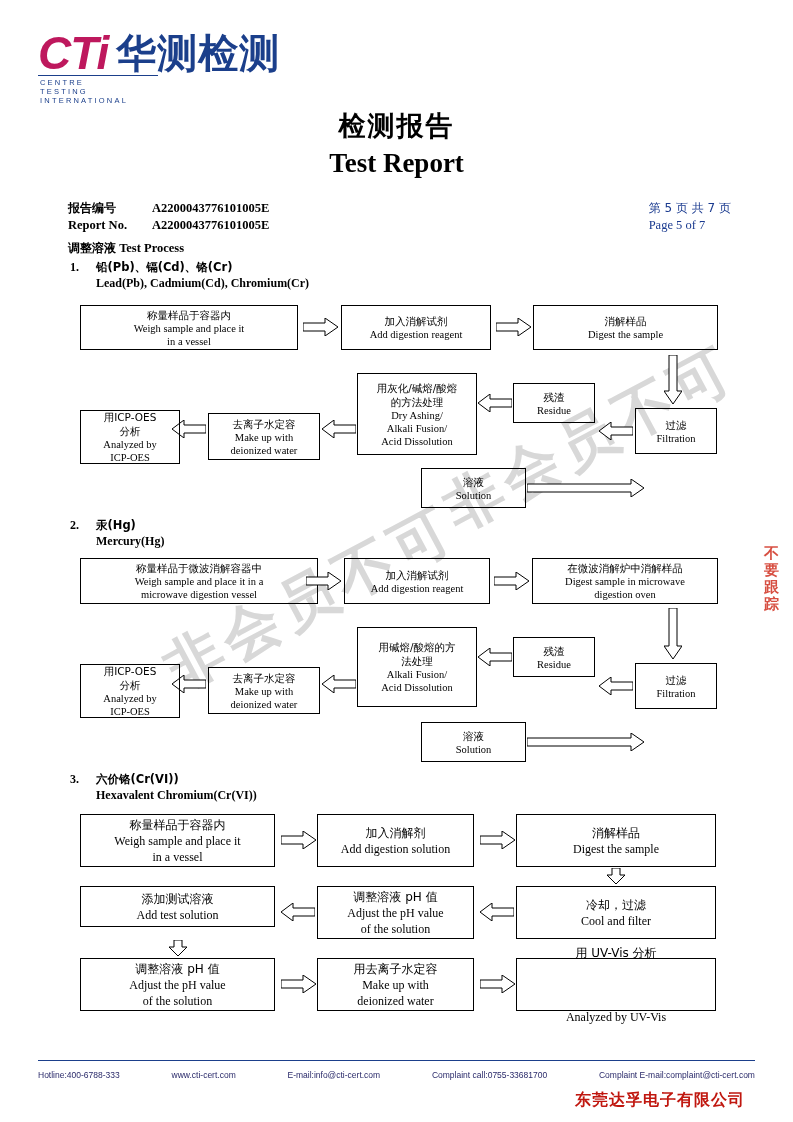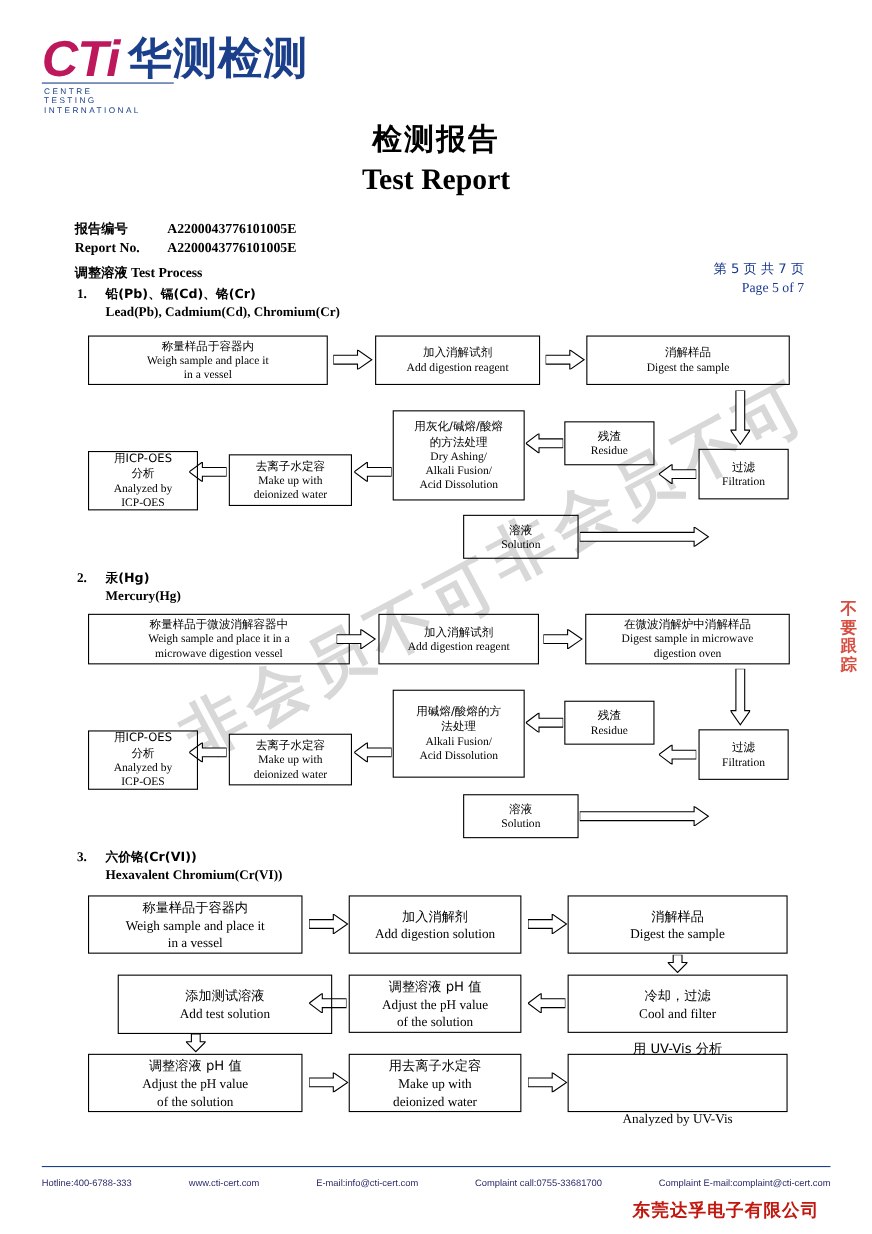--- a/index.html
+++ b/index.html
@@ -43,21 +43,21 @@
     position:absolute;left:0;right:0;top:148px;text-align:center;
     font-family:"Liberation Serif", serif;font-weight:bold;font-size:27px;
   }
 
   
   .rep{position:absolute;left:68px;top:200px;font-size:12.5px;line-height:17px;}
   .rep .lbl{font-weight:bold;display:inline-block;width:84px;}
   .rep .lbl-cn{font-family:"DejaVu Sans", sans-serif;font-weight:bold;font-size:12px;}
   .rep .val{font-family:"Liberation Serif", serif;font-weight:bold;font-size:12.5px;}
 
-  .pageno{position:absolute;right:62px;top:200px;text-align:right;color:#1a3a8f;font-size:12.5px;line-height:17px;margin-top:36px;}
+  .pageno{position:absolute;right:62px;top:200px;text-align:left;color:#1a3a8f;font-size:12.5px;line-height:17px;}
   .pageno .cn{font-family:"DejaVu Sans", sans-serif;font-size:12px;}
 
   .proc-head{position:absolute;left:68px;top:240px;font-size:12.5px;font-weight:bold;}
   .proc-head .cn{font-family:"DejaVu Sans", sans-serif;font-size:12px;font-weight:bold;}
 
   
   .sec{position:absolute;font-size:12px;font-weight:bold;}
   .sec .num{position:absolute;left:-26px;top:0;font-family:"Liberation Serif",serif;}
   .sec .cn{font-family:"DejaVu Sans", sans-serif;font-size:11.5px;font-weight:bold;display:block;}
   .sec .en{font-family:"Liberation Serif", serif;font-size:12px;font-weight:bold;display:block;margin-top:1px;text-align:right;}
@@ -385,21 +385,21 @@
   <div class="box sec3" style="left:317px;top:886px;width:157px;height:53px;">
     <div class="cn">调整溶液 pH 值</div>
     <div class="en" style="white-space:pre-line;">Adjust the pH value
 of the solution</div>
   </div>
   <div class="arrow" style="left:281px;top:903px;">
     <svg width="34" height="18" viewBox="0 0 34 18">
         <polygon points="34,5 12,5 12,0 0,9 12,18 12,13 34,13" fill="#fff" stroke="#000" stroke-width="1"></polygon>
       </svg>
   </div>
-  <div class="box sec3" style="left:80px;top:886px;width:195px;height:54px;margin-left:27px;">
+  <div class="box sec3" style="left:80px;top:886px;width:195px;height:41px;">
     <div class="cn">添加测试溶液</div>
     <div class="en" style="white-space:pre-line;">Add test solution</div>
   </div>
 
   <div class="arrow" style="left:169px;top:940px;">
     <svg width="18" height="17" viewBox="0 0 18 17">
         <polygon points="5,0 13,0 13,7 18,7 9,16 0,7 5,7" fill="#fff" stroke="#000" stroke-width="1"></polygon>
       </svg>
   </div>
 

